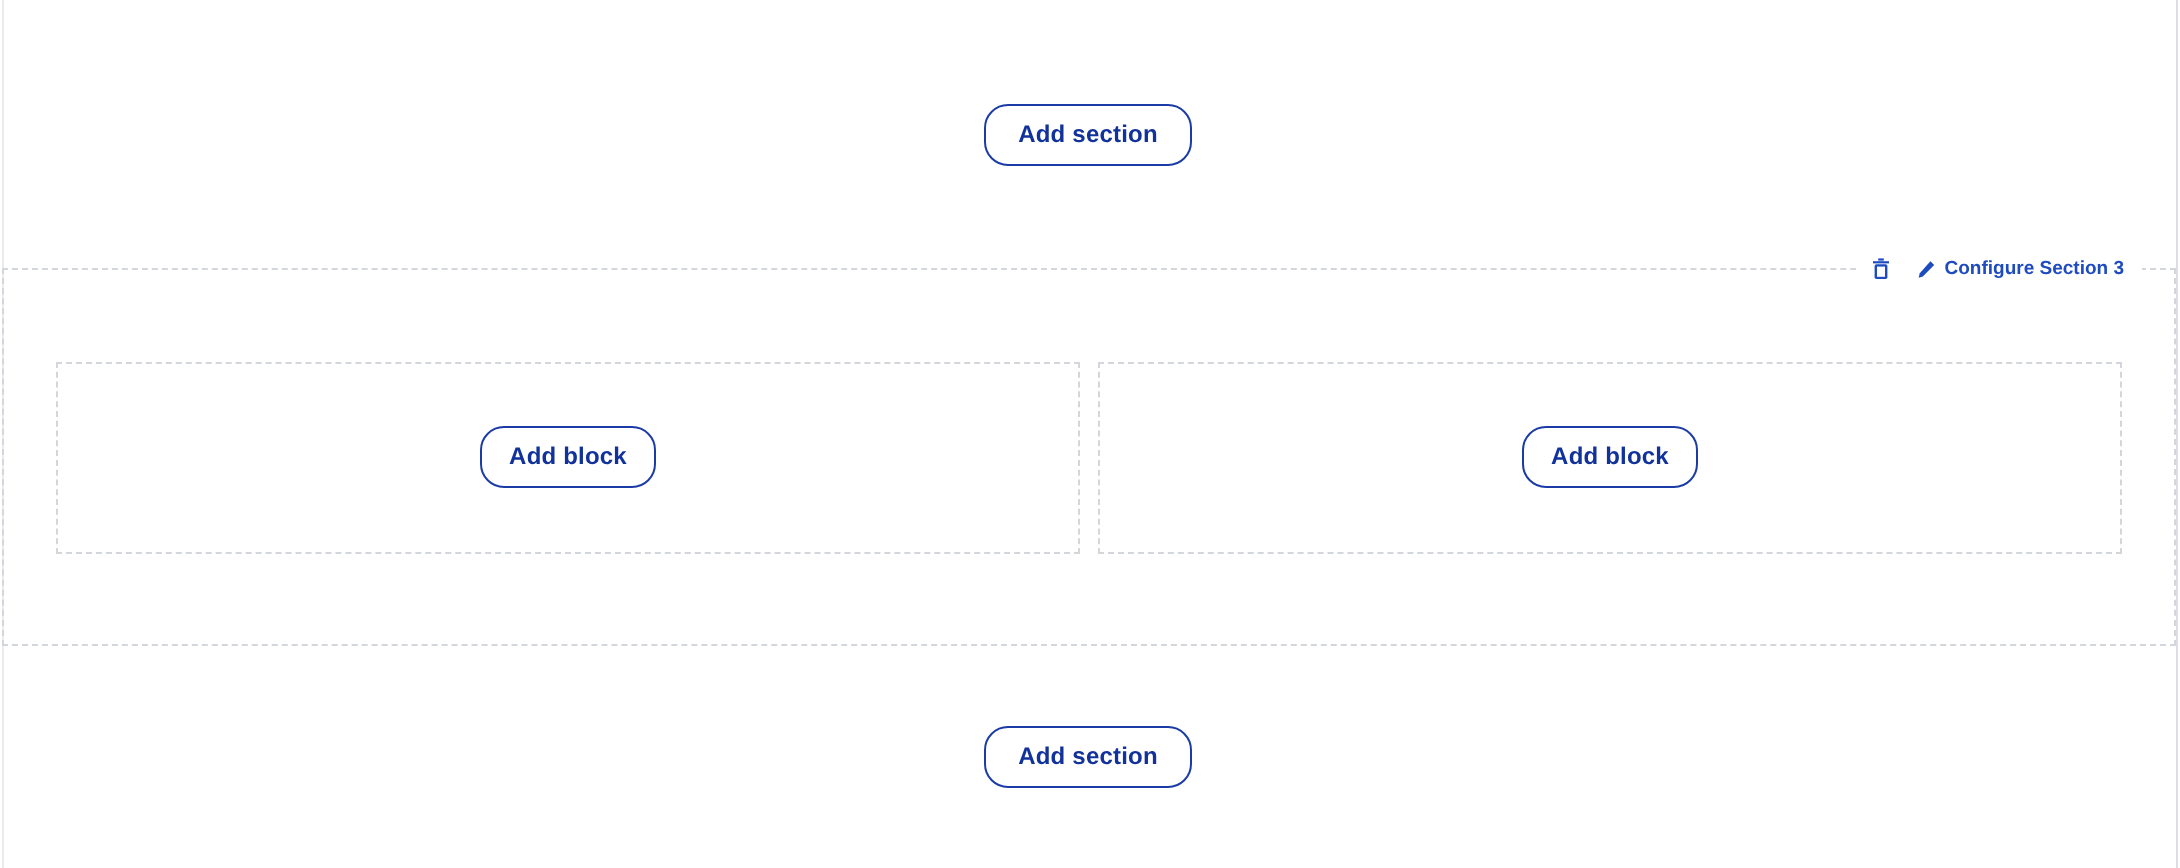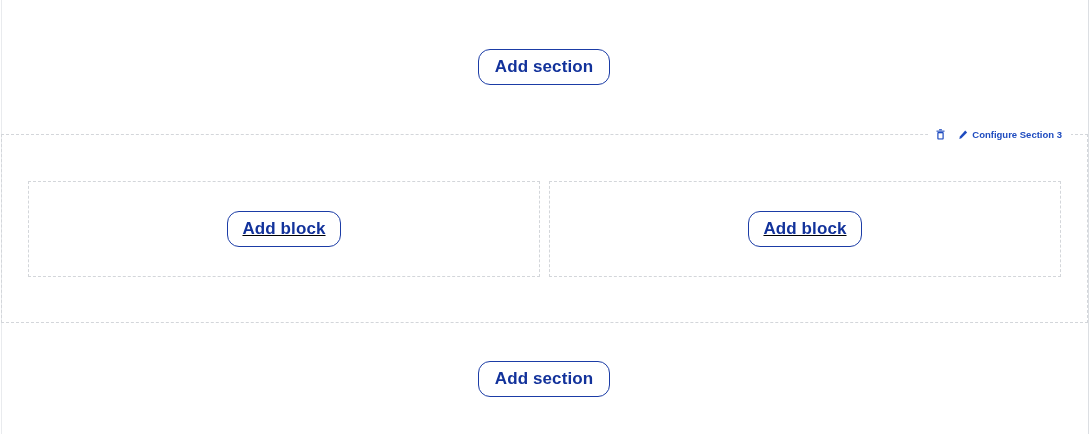--- a/index.html
+++ b/index.html
@@ -39,21 +39,21 @@
     width: 1088px;
     display: flex;
     justify-content: center;
     align-items: center;
   }
   .add-section-row.top    { top: 0;   height: 134px; }
   .add-section-row.bottom { top: 323px; height: 111px; }
 
   .btn-outline {
     font-family: "Liberation Sans", sans-serif;
-    font-size: 17px;
+    font-size: 12px;
     font-weight: bold;
     letter-spacing: .1px;
     color: #12329b;
     background: #ffffff;
     border: 1.4px solid #1b3ca6;
     border-radius: 12px;
     padding: 8px 16px 9px;
     line-height: 1;
     cursor: pointer;
     white-space: nowrap;
@@ -105,21 +105,20 @@
   .blocks-row {
     position: absolute;
     left: 0;
     top: 0;
     width: 100%;
     height: 100%;
     display: flex;
     align-items: center;
     padding: 0 26px;
     gap: 9px;
-    text-decoration: underline;
   }
   .block-placeholder {
     flex: 1 1 0;
     height: 96px;
     border: 1px dashed #d3d6da;
     display: flex;
     align-items: center;
     justify-content: center;
     background: transparent;
   }

